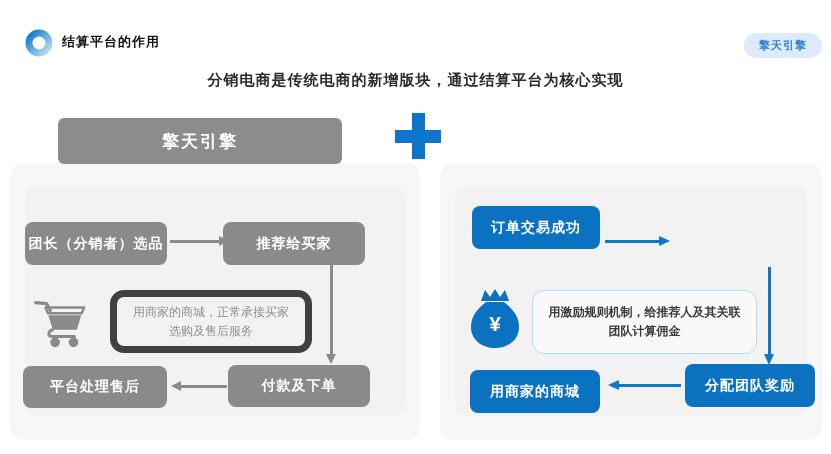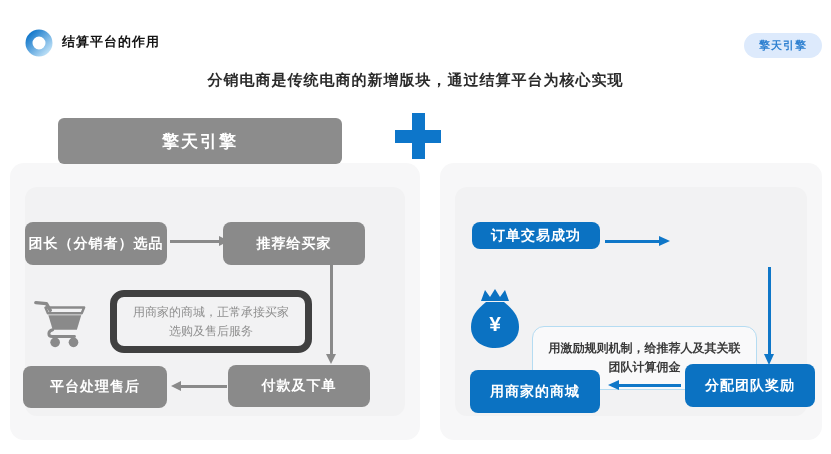--- a/index.html
+++ b/index.html
@@ -40,21 +40,21 @@
   
   .fbox{position:absolute; border-radius:8px; color:#ffffff; font-size:14px; font-weight:600;
         display:flex; align-items:center; justify-content:center; letter-spacing:1px; z-index:1;}
   .fbox.g{background:var(--gray);}
   .fbox.b{background:var(--blue);}
 
   
   .note{position:absolute; border-radius:14px; display:flex; align-items:center; justify-content:center;
         text-align:center; font-size:12px; line-height:1.55; padding:6px 12px; z-index:1;}
   .note.mall-note{border:7px solid #404040; color:#8f8f8f;}
-  .note.settle-note{border:1px solid #b5dcf2; border-radius:12px; color:var(--note-dark); font-weight:bold; background:rgba(255,255,255,0.55);margin-top:36px;}
+  .note.settle-note{border:1px solid #b5dcf2; border-radius:12px; color:var(--note-dark); font-weight:bold; background:rgba(255,255,255,0.55);}
 
   
   .arrow{position:absolute; z-index:1;}
   .arrow .line-h{position:absolute; height:2.5px;}
   .arrow .line-v{position:absolute; width:2.5px;}
   .arrow .line-h.b,.arrow .line-v.b{background:#0f77c8; height:3px;}
   .arrow .line-v.b{width:3px;}
   .arrow .line-h.g,.arrow .line-v.g{background:var(--gray);}
   .head-r{position:absolute; width:0; height:0; border-top:5.5px solid transparent; border-bottom:5.5px solid transparent;}
   .head-l{position:absolute; width:0; height:0; border-top:5.5px solid transparent; border-bottom:5.5px solid transparent;}
@@ -133,21 +133,21 @@
       <div class="head-l g" style="left:0; top:0;"></div>
       <div class="line-h g" style="left:9px; top:4px; width:47px;"></div>
     </div>
 
     <div class="fbox g" style="left:218px; top:202px; width:142px; height:42px;">付款及下单</div>
   </div>
 
   <div class="panel right">
     <div class="inner"></div>
 
-    <div class="fbox b" style="left:32px; top:59px; width:128px; height:27px;">订单交易成功</div>
+    <div class="fbox b" style="left:32px; top:43px; width:128px; height:43px;">订单交易成功</div>
 
     <div class="arrow" style="left:165px; top:73px; width:66px; height:11px;">
       <div class="line-h b" style="left:0; top:4px; width:55px;"></div>
       <div class="head-r b" style="left:54px; top:0;"></div>
     </div>
 
 
     <div class="arrow" style="left:324px; top:104px; width:11px; height:98px;">
       <div class="line-v b" style="left:4px; top:0; height:88px;"></div>
       <div class="head-d b" style="left:0; top:87px;"></div>

